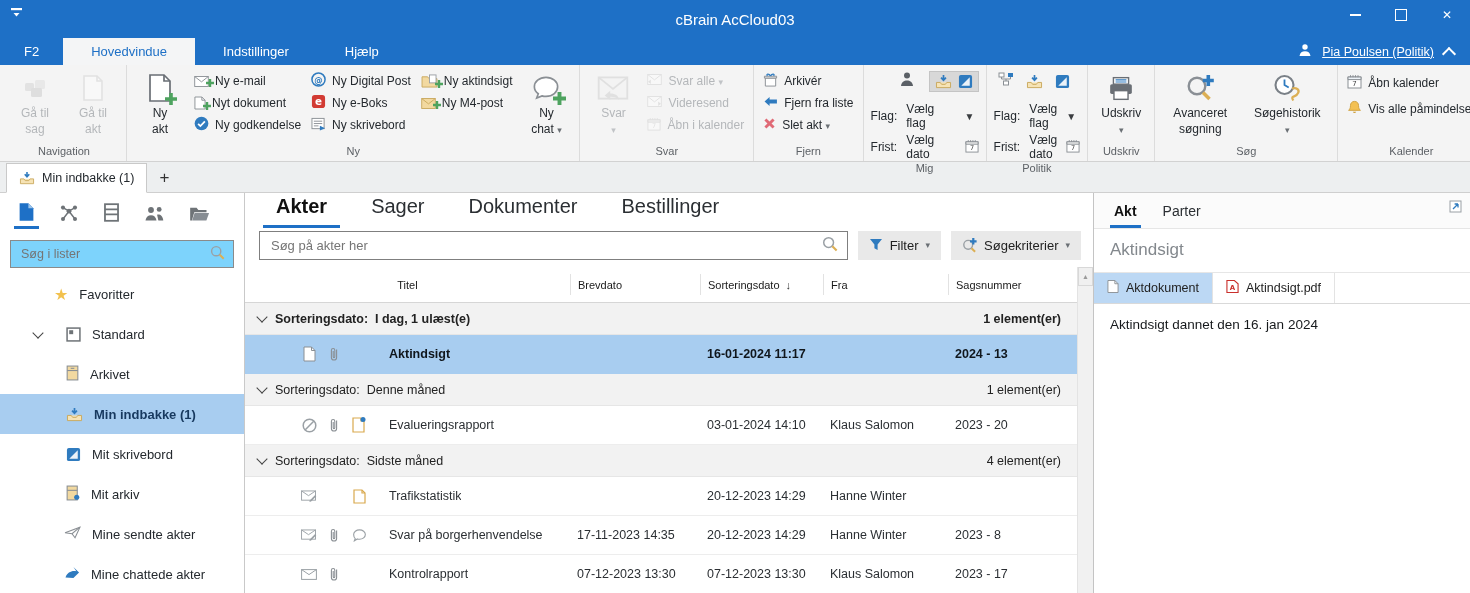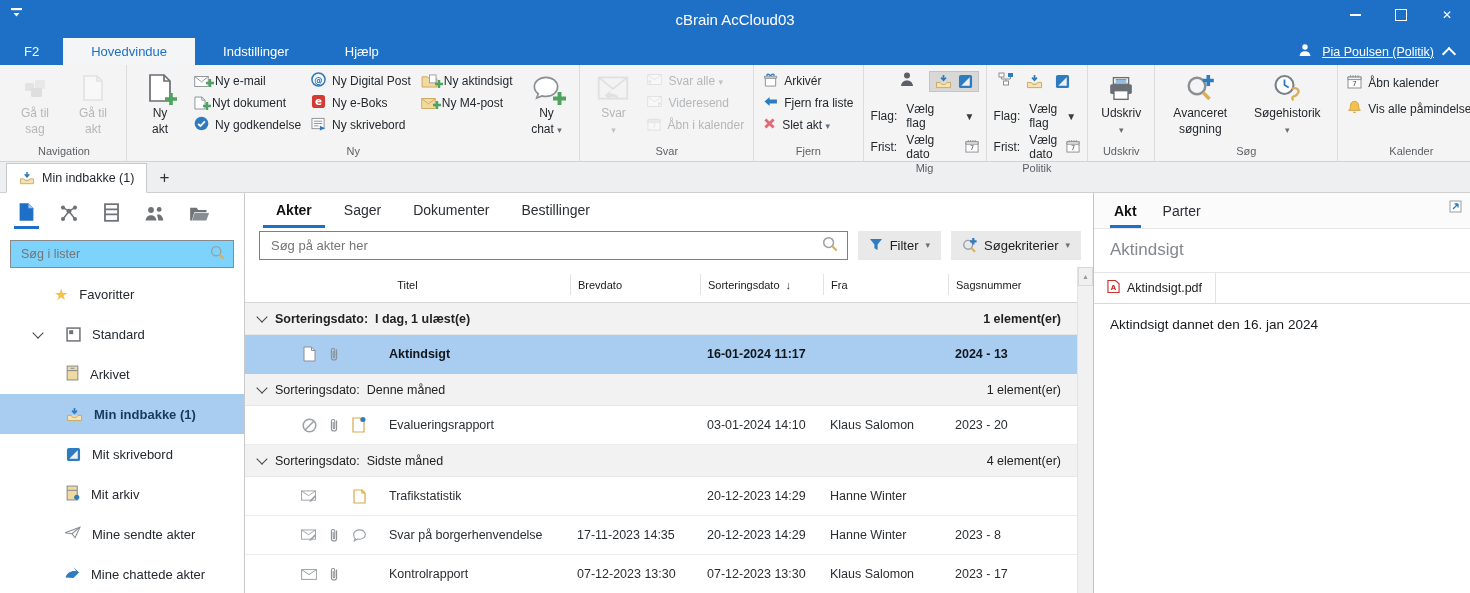--- a/index.html
+++ b/index.html
@@ -63,21 +63,21 @@
   .sico.active{border-bottom-color:#1e70c6;}
   .side-search{margin:7px 10px 6px;border:1px solid #8a8a8a;height:26px;display:flex;align-items:center;padding:0 8px;background:#7dd3fc;}
   .side-search input{flex:1;border:none;outline:none;font-family:inherit;font-size:12.5px;color:#333;background:transparent;}
   .tree{flex:1;font-size:13px;overflow:hidden;}
   .tree-row{height:40px;display:flex;align-items:center;gap:11px;cursor:default;}
   .tree-row .chev{width:7px;height:7px;border-left:1.7px solid #444;border-bottom:1.7px solid #444;transform:rotate(-45deg);margin-top:-3px;}
   .tree-row.selected{background:#a8cdf0;font-weight:bold;color:#17395f;}
 
   
   .main{flex:1;display:flex;flex-direction:column;background:#fff;min-width:0;}
-  .main-tabs{height:35px;display:flex;align-items:flex-end;padding-left:18px;font-size:14px;gap:6px;}
+  .main-tabs{height:35px;display:flex;align-items:flex-end;padding-left:18px;font-size:20px;gap:18px;}
   .mtab{padding:0 13px 7px;border-bottom:3px solid transparent;color:#2b2f33;}
   .mtab.active{font-weight:bold;border-bottom-color:#1e70c6;color:#111;}
   .search-row{display:flex;align-items:center;gap:10px;padding:3px 12px 7px 14px;}
   .search-field{flex:1;border:1px solid #7f7f7f;height:27px;display:flex;align-items:center;padding:0 9px;background:#fff;}
   .search-field input{flex:1;border:none;outline:none;font-family:inherit;font-size:13px;color:#333;background:transparent;}
   .fbtn{background:#e9e9e9;height:29px;display:flex;align-items:center;gap:7px;padding:0 11px;font-size:13px;color:#222;}
 
   .table-area{flex:1;display:flex;min-height:0;}
   .table{flex:1;display:flex;flex-direction:column;min-width:0;}
   .thead{display:grid;grid-template-columns:325px 130px 123px 125px 1fr;height:35px;align-items:center;
@@ -888,20 +888,29 @@
             <rect x="1" y="1" width="11" height="11" fill="#fff" stroke="#9aa0a5"></rect>
             <path d="M4 9l5-5M9 4H5.6M9 4v3.4" stroke="#2f7bbf" stroke-width="1.3" fill="none"></path>
           </svg>
       </span>
       <div class="detail-tabs">
         <span class="dtab active">Akt</span>
         <span class="dtab">Parter</span>
       </div>
       <div class="detail-title">Aktindsigt</div>
       <div class="dtabs2">
+        <div class="dtab2 selected">
+          <span>
+            <svg width="12" height="15" viewBox="0 0 13 15">
+                <path d="M1 1h7.5l3.5 3.5V14H1z" fill="#fff" stroke="#8a8f94"></path>
+                <path d="M8.5 1v3.5H12" fill="none" stroke="#8a8f94"></path>
+              </svg>
+          </span>
+          <span>Aktdokument</span>
+        </div>
         <div class="dtab2">
           <span>
             <svg width="13" height="15" viewBox="0 0 14 15">
                 <path d="M1 1h8l4 3.5V14H1z" fill="#fff" stroke="#c9302c" stroke-width="1.2"></path>
                 <text x="7" y="11" text-anchor="middle" font-size="7.5" font-weight="bold" fill="#c9302c" font-family="'DejaVu Sans',sans-serif">A</text>
               </svg>
           </span>
           <span>Aktindsigt.pdf</span>
         </div>
       </div>

